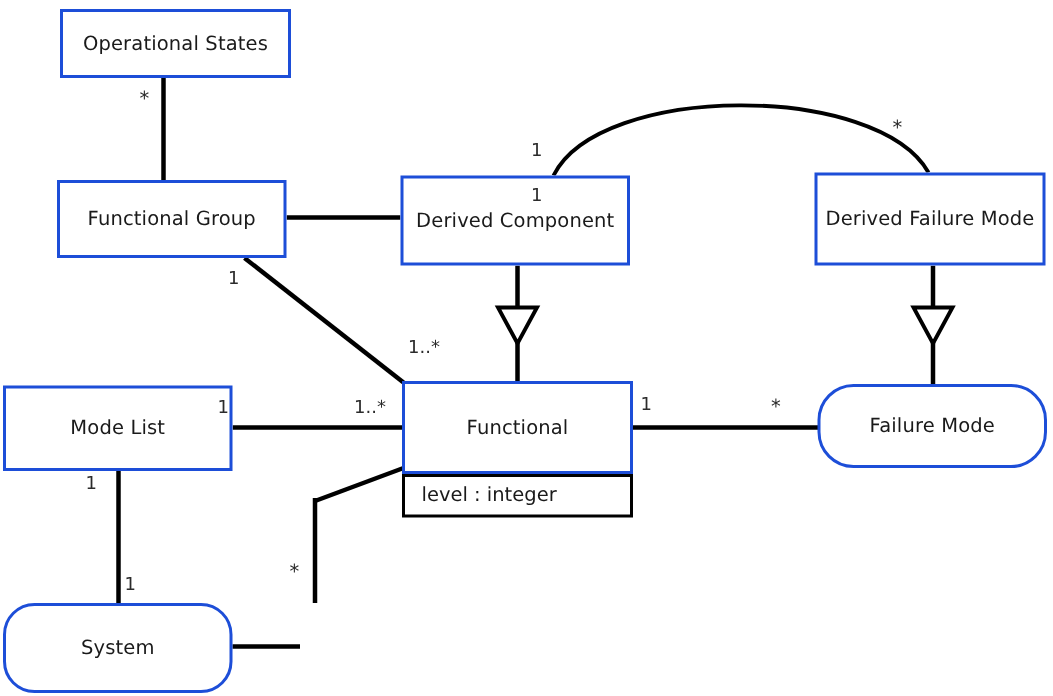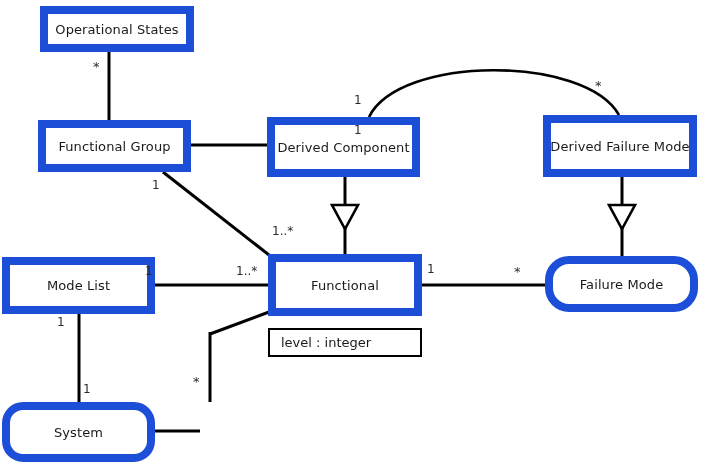--- a/index.html
+++ b/index.html
@@ -20,21 +20,21 @@
   #diagram-svg {
     position: absolute;
     left: 0;
     top: 0;
     width: 702px;
     height: 464px;
   }
   .uml-class {
     position: absolute;
     box-sizing: border-box;
-    border: 8px solid #1d4ed8;
+    border: 2px solid #1d4ed8;
     background: #ffffff;
     z-index: 3;
   }
   .uml-name-row {
     display: flex;
     align-items: center;
     justify-content: center;
     width: 100%;
     height: 100%;
     box-sizing: border-box;
@@ -47,21 +47,20 @@
   }
   .uml-attr-box {
     position: absolute;
     box-sizing: border-box;
     border: 2px solid #000000;
     background: #ffffff;
     z-index: 4;
     display: flex;
     align-items: center;
     padding-left: 11px;
-    margin-top: 12px;
   }
   .uml-attr-box span {
     font-size: 13px;
     color: #1a1a1a;
     white-space: nowrap;
   }
   .mult-label {
     position: absolute;
     font-size: 12px;
     color: #2b2b2b;

